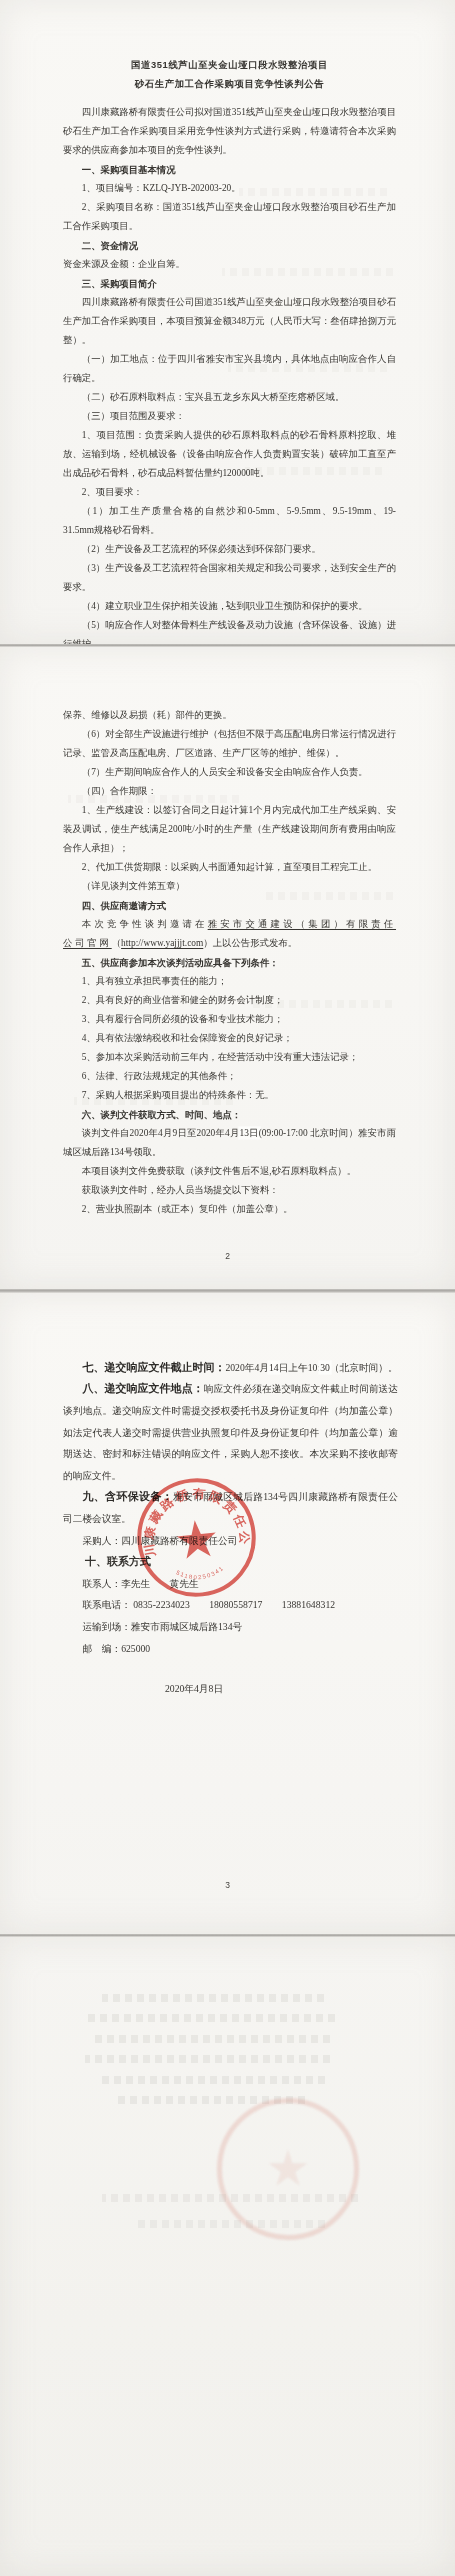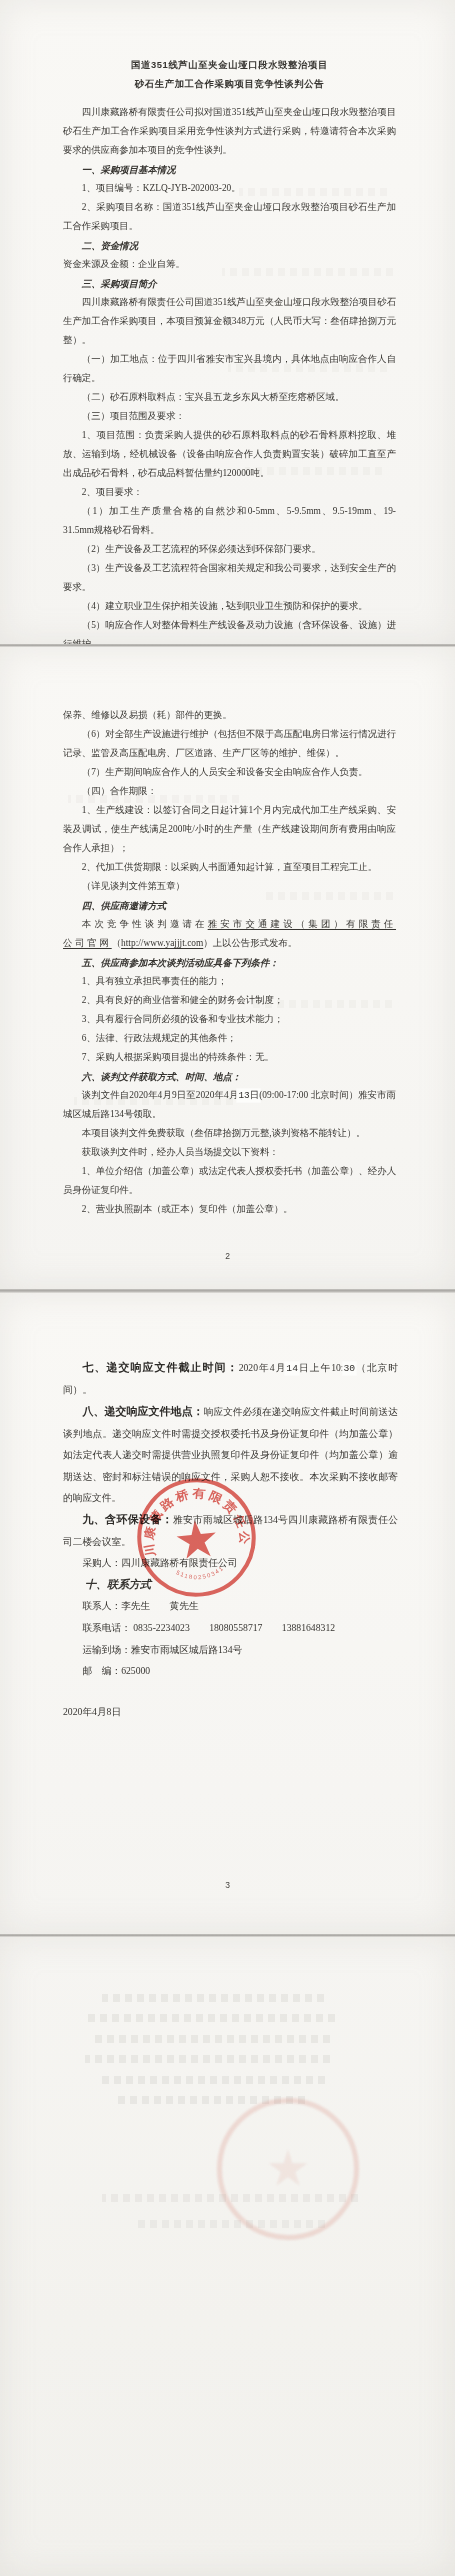--- a/index.html
+++ b/index.html
@@ -13,34 +13,34 @@
   .pg12 .blk{font-size:9.4px;line-height:19px;color:#373531;}
   
   .pg3 .content{padding:16px 57px 0 63px;}
   .pg3 .blk{font-size:9.7px;line-height:21.6px;color:#363430;}
   .p{text-indent:2em;}
   .p0{text-indent:0;}
   .cont{text-indent:0;}
   .runin{text-indent:2em;}
   .title{font-family:"Liberation Sans","DejaVu Sans",sans-serif;font-weight:700;font-size:12.8px;line-height:33px;text-align:center;text-indent:0;color:#2b2926;letter-spacing:0.6px;}
   .mb{margin-bottom:10.2px;}
-  .h{font-family:"Liberation Sans","DejaVu Sans",sans-serif;font-weight:700;font-size:10.8px;color:#2d2b28;text-indent:2em;font-style:italic;}
+  .h{font-family:"Liberation Sans","DejaVu Sans",sans-serif;font-weight:700;font-size:10.8px;color:#2d2b28;text-indent:2em;}
   .pg3 .h{font-size:11px;}
   .run-n{}
   .run-b{font-family:"Liberation Sans","DejaVu Sans",sans-serif;font-weight:700;font-size:11px;color:#2d2b28;}
   .run-u{text-decoration:underline;text-underline-offset:2.3px;}
   .run-sp{letter-spacing:2.8px;}
   .run-usp{text-decoration:underline;text-underline-offset:2.3px;letter-spacing:2.8px;}
-  .run-hl{font-family:Liberation Mono, monospace;background:#fdfdfb;box-shadow:0 0 0 1.7px #fdfdfb;color:#2f2d2a;}
+  .run-hl{font-family:Liberation Serif, serif;background:#fdfdfb;box-shadow:0 0 0 1.7px #fdfdfb;color:#2f2d2a;}
   .pagenum{position:absolute;left:0;right:0;text-align:center;font-family:"Liberation Sans","DejaVu Sans",sans-serif;font-size:8.5px;color:#45433f;z-index:2;}
   .page1{height:644px;} .page1 .content{padding-top:55px;} .page1 .pagenum{bottom:35px;}
   .page2{height:642px;} .page2 .content{padding-top:59px;} .page2 .pagenum{bottom:28.5px;}
   .page3{height:641px;} .page3 .content{padding-top:64px;} .page3 .pagenum{bottom:44px;}
   .page4{height:639px;background:linear-gradient(180deg,#f6f5f2,#f3f2ee 60%,#f2f1ed);}
-  .date{text-align:left;padding-right:73px;margin-top:19.4px;text-indent:0;}
+  .date{text-align:center;padding-right:73px;margin-top:19.4px;text-indent:0;}
   
   .stamp{position:absolute;left:135px;top:183px;width:123px;height:123px;transform:rotate(-6deg);opacity:.82;mix-blend-mode:multiply;z-index:3;}
   
   .ghost{position:absolute;height:8px;background:repeating-linear-gradient(90deg,#a9a6a1 0 7.4px,transparent 7.4px 12px);opacity:.07;filter:blur(0.7px);transform:scaleX(-1);z-index:1;}
   .page4 .ghost{opacity:.16;}
   .ghost-ring{position:absolute;left:217px;top:161px;width:132px;height:132px;border:5.1px solid rgba(205,95,80,.18);border-radius:50%;filter:blur(0.9px);z-index:1;}
   .ghost-ring .inner{position:absolute;left:50%;top:50%;width:40px;height:40px;transform:translate(-50%,-50%);background:rgba(205,95,80,.10);clip-path:polygon(50% 0%,61% 35%,98% 35%,68% 57%,79% 91%,50% 70%,21% 91%,32% 57%,2% 35%,39% 35%);}
 </style>
 </head>
 <body>
@@ -91,27 +91,28 @@
         <div class="blk p"><span class="run-n">（四）合作期限：</span></div>
         <div class="blk p"><span class="run-n">1、生产线建设：以签订合同之日起计算1个月内完成代加工生产线采购、安装及调试，使生产线满足200吨/小时的生产量（生产线建设期间所有费用由响应合作人承担）；</span></div>
         <div class="blk p"><span class="run-n">2、代加工供货期限：以采购人书面通知起计算，直至项目工程完工止。</span></div>
         <div class="blk p"><span class="run-n">（详见谈判文件第五章）</span></div>
         <div class="blk h"><span class="run-n">四、供应商邀请方式</span></div>
         <div class="blk p"><span class="run-sp">本次竞争性谈判邀请在</span><span class="run-usp">雅安市交通建设（集团）有限责任公司官网</span><span class="run-n">（</span><span class="run-u">http://www.yajjjt.com</span><span class="run-n">）上以公告形式发布。</span></div>
         <div class="blk h"><span class="run-n">五、供应商参加本次谈判活动应具备下列条件：</span></div>
         <div class="blk p"><span class="run-n">1、具有独立承担民事责任的能力；</span></div>
         <div class="blk p"><span class="run-n">2、具有良好的商业信誉和健全的财务会计制度；</span></div>
         <div class="blk p"><span class="run-n">3、具有履行合同所必须的设备和专业技术能力；</span></div>
+        <div class="blk p"><span class="run-n">4、具有依法缴纳税收和社会保障资金的良好记录；</span></div>
+        <div class="blk p"><span class="run-n">5、参加本次采购活动前三年内，在经营活动中没有重大违法记录；</span></div>
         <div class="blk p"><span class="run-n">6、法律、行政法规规定的其他条件；</span></div>
         <div class="blk p"><span class="run-n">7、采购人根据采购项目提出的特殊条件：无。</span></div>
         <div class="blk h"><span class="run-n">六、谈判文件获取方式、时间、地点：</span></div>
         <div class="blk p"><span class="run-n">谈判文件自2020年4月9日至2020年4月</span><span class="run-hl">13日</span><span class="run-n">(09:00-17:00 北京时间）雅安市雨城区城后路134号领取。</span></div>
-        <div class="blk p"><span class="run-n">本项目谈判文件免费获取（叁佰肆拾捌万元整,谈判资格不能转让）。</span></div>
+        <div class="blk p"><span class="run-n">本项目谈判文件免费获取（谈判文件售后不退,砂石原料取料点）。</span></div>
         <div class="blk p"><span class="run-n">获取谈判文件时，经办人员当场提交以下资料：</span></div>
-        <div class="blk p"><span class="run-n">1、单位介绍信（加盖公章）或法定代表人授权委托书（加盖公章）、经办人员身份证复印件。</span></div>
         <div class="blk p"><span class="run-n">2、营业执照副本（或正本）复印件（加盖公章）。</span></div>
       </div>
     <div class="pagenum">2</div>
   </section>
 
   <div class="sep"></div>
 
   <section class="page pg3 page3">
     <div class="content">
         <div class="blk runin"><span class="run-b">七、递交响应文件截止时间：</span><span class="run-n">2020年4月</span><span class="run-hl">14</span><span class="run-n">日上午10:</span><span class="run-hl">30</span><span class="run-n">（北京时间）。</span></div>

